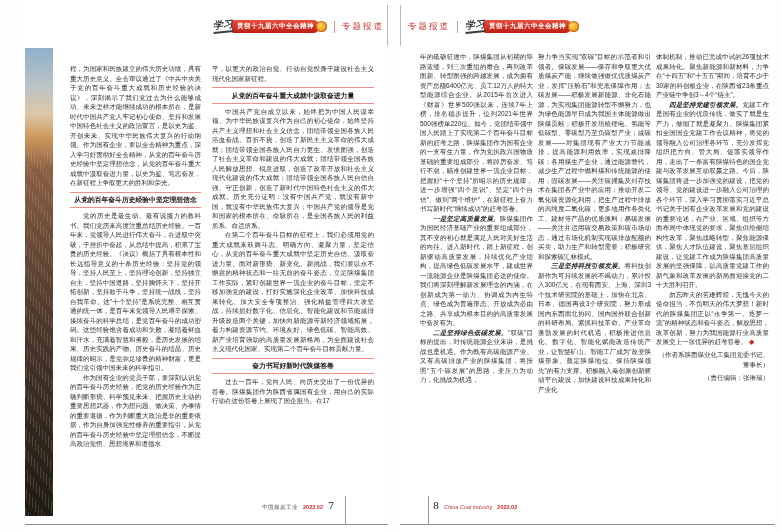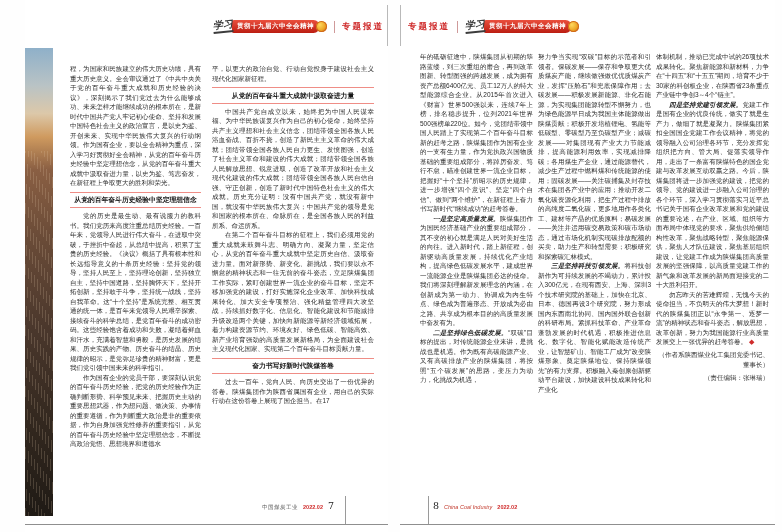--- a/index.html
+++ b/index.html
@@ -17,21 +17,21 @@
   .banner-script{font-family:"DejaVu Serif","Liberation Serif",serif;font-style:italic;font-weight:bold;
                  font-size:10px;color:#3c3c3c;line-height:1;transform:rotate(-6deg);
                  border-bottom:2px solid #3c3c3c;padding-bottom:1px;margin-right:-1px;z-index:2;}
   .banner-ribbon{background:linear-gradient(180deg,#ea4f3d,#bb1d12);color:#fff;font-size:6.5px;
                  font-weight:bold;letter-spacing:.5px;padding:2px 6px 2px 5px;border-radius:2px 7px 7px 2px;
                  white-space:nowrap;}
   .banner-emblem{width:11px;height:11px;border-radius:50%;margin-left:-4px;
                  background:radial-gradient(circle at 35% 35%,#ffd95e,#eca424 55%,#c5431d);
                  box-shadow:inset 0 0 0 1px #d06a1a;}
   .hdr-sep{width:1px;height:12px;background:#cf9a9a;margin:0 3px;}
-  .section-label{color:#cf2b2b;font-weight:bold;font-size:8.5px;letter-spacing:2px;white-space:nowrap;}
+  .section-label{color:#cf2b2b;font-weight:normal;font-size:8.5px;letter-spacing:2px;white-space:nowrap;}
   .edge-rule{position:absolute;top:5px;width:1px;height:41px;background:#b9b9b9;}
   .page-left .edge-rule{right:0;}
   .page-right .edge-rule{left:0;}
 
   
   .photo{position:absolute;left:0;top:48px;width:28px;height:468px;overflow:hidden;
          background:linear-gradient(180deg,#8fb0c9 0%,#b9c3c5 8%,#dcc8a9 14%,#cf9a5f 19%,
                     #8a5f43 26%,#6b4c38 40%,#4a372c 60%,#33281f 80%,#1f1a15 100%);}
   .photo .rails{position:absolute;left:0;right:0;top:22%;bottom:0;opacity:.5;
          background:repeating-linear-gradient(93deg,rgba(232,207,176,.38) 0,rgba(232,207,176,.38) .6px,

